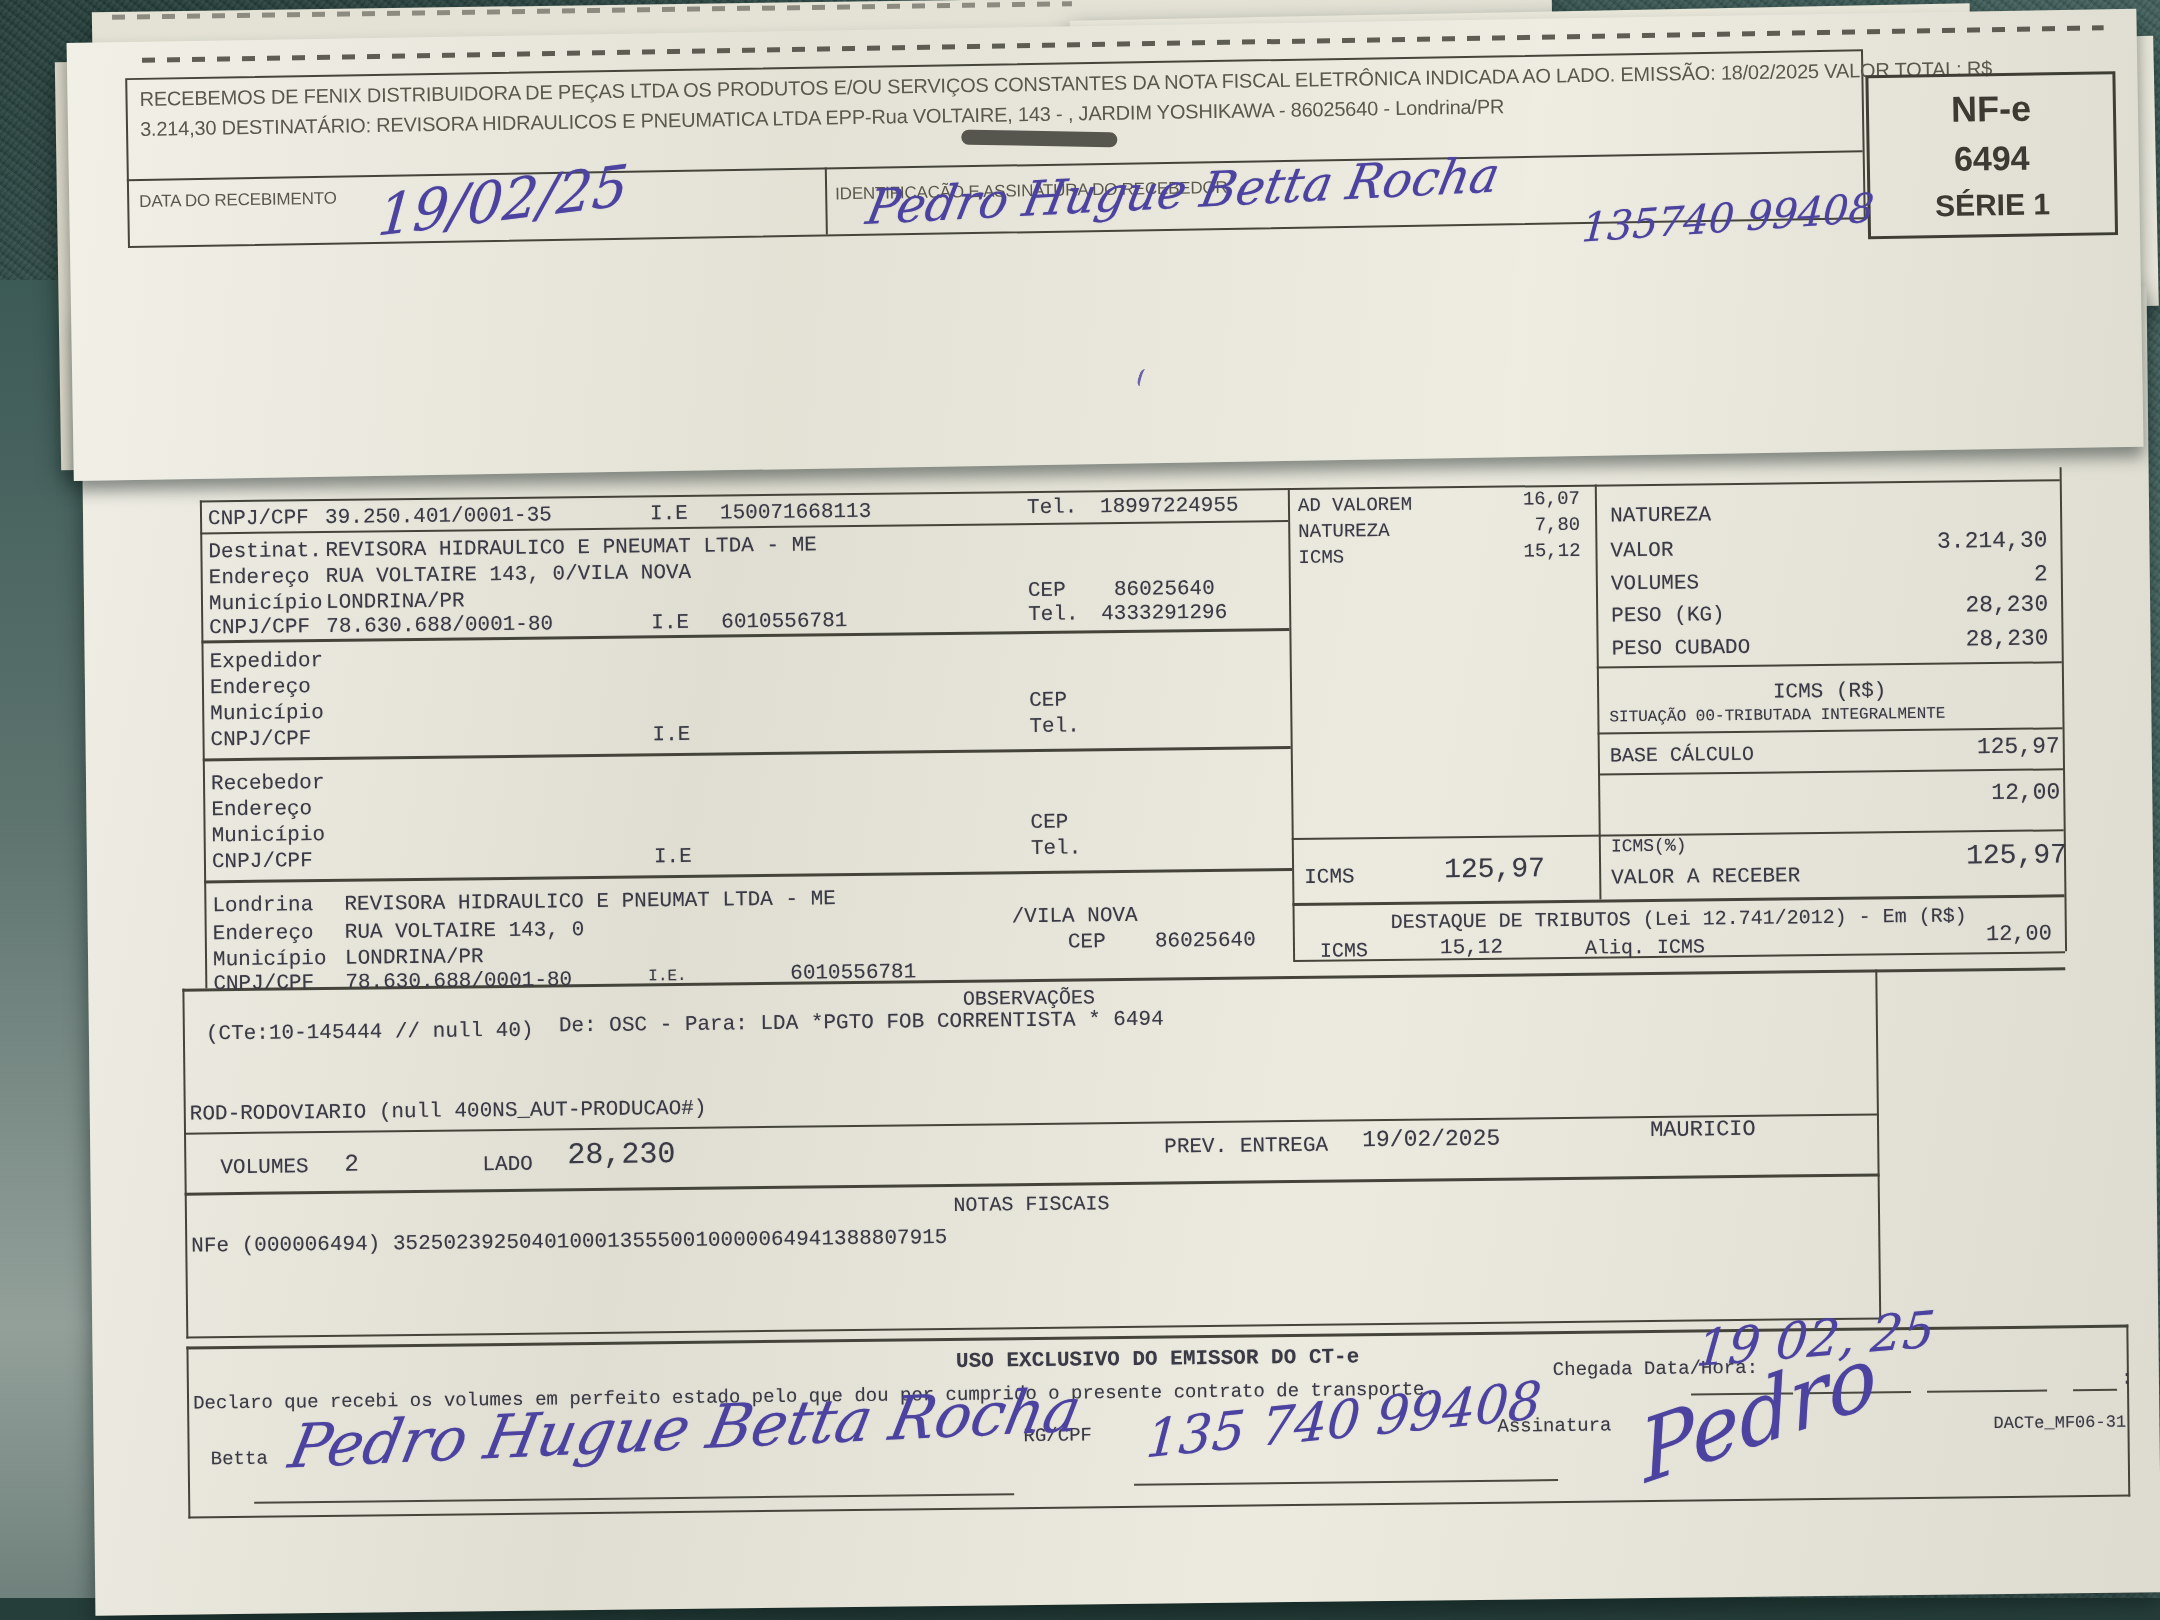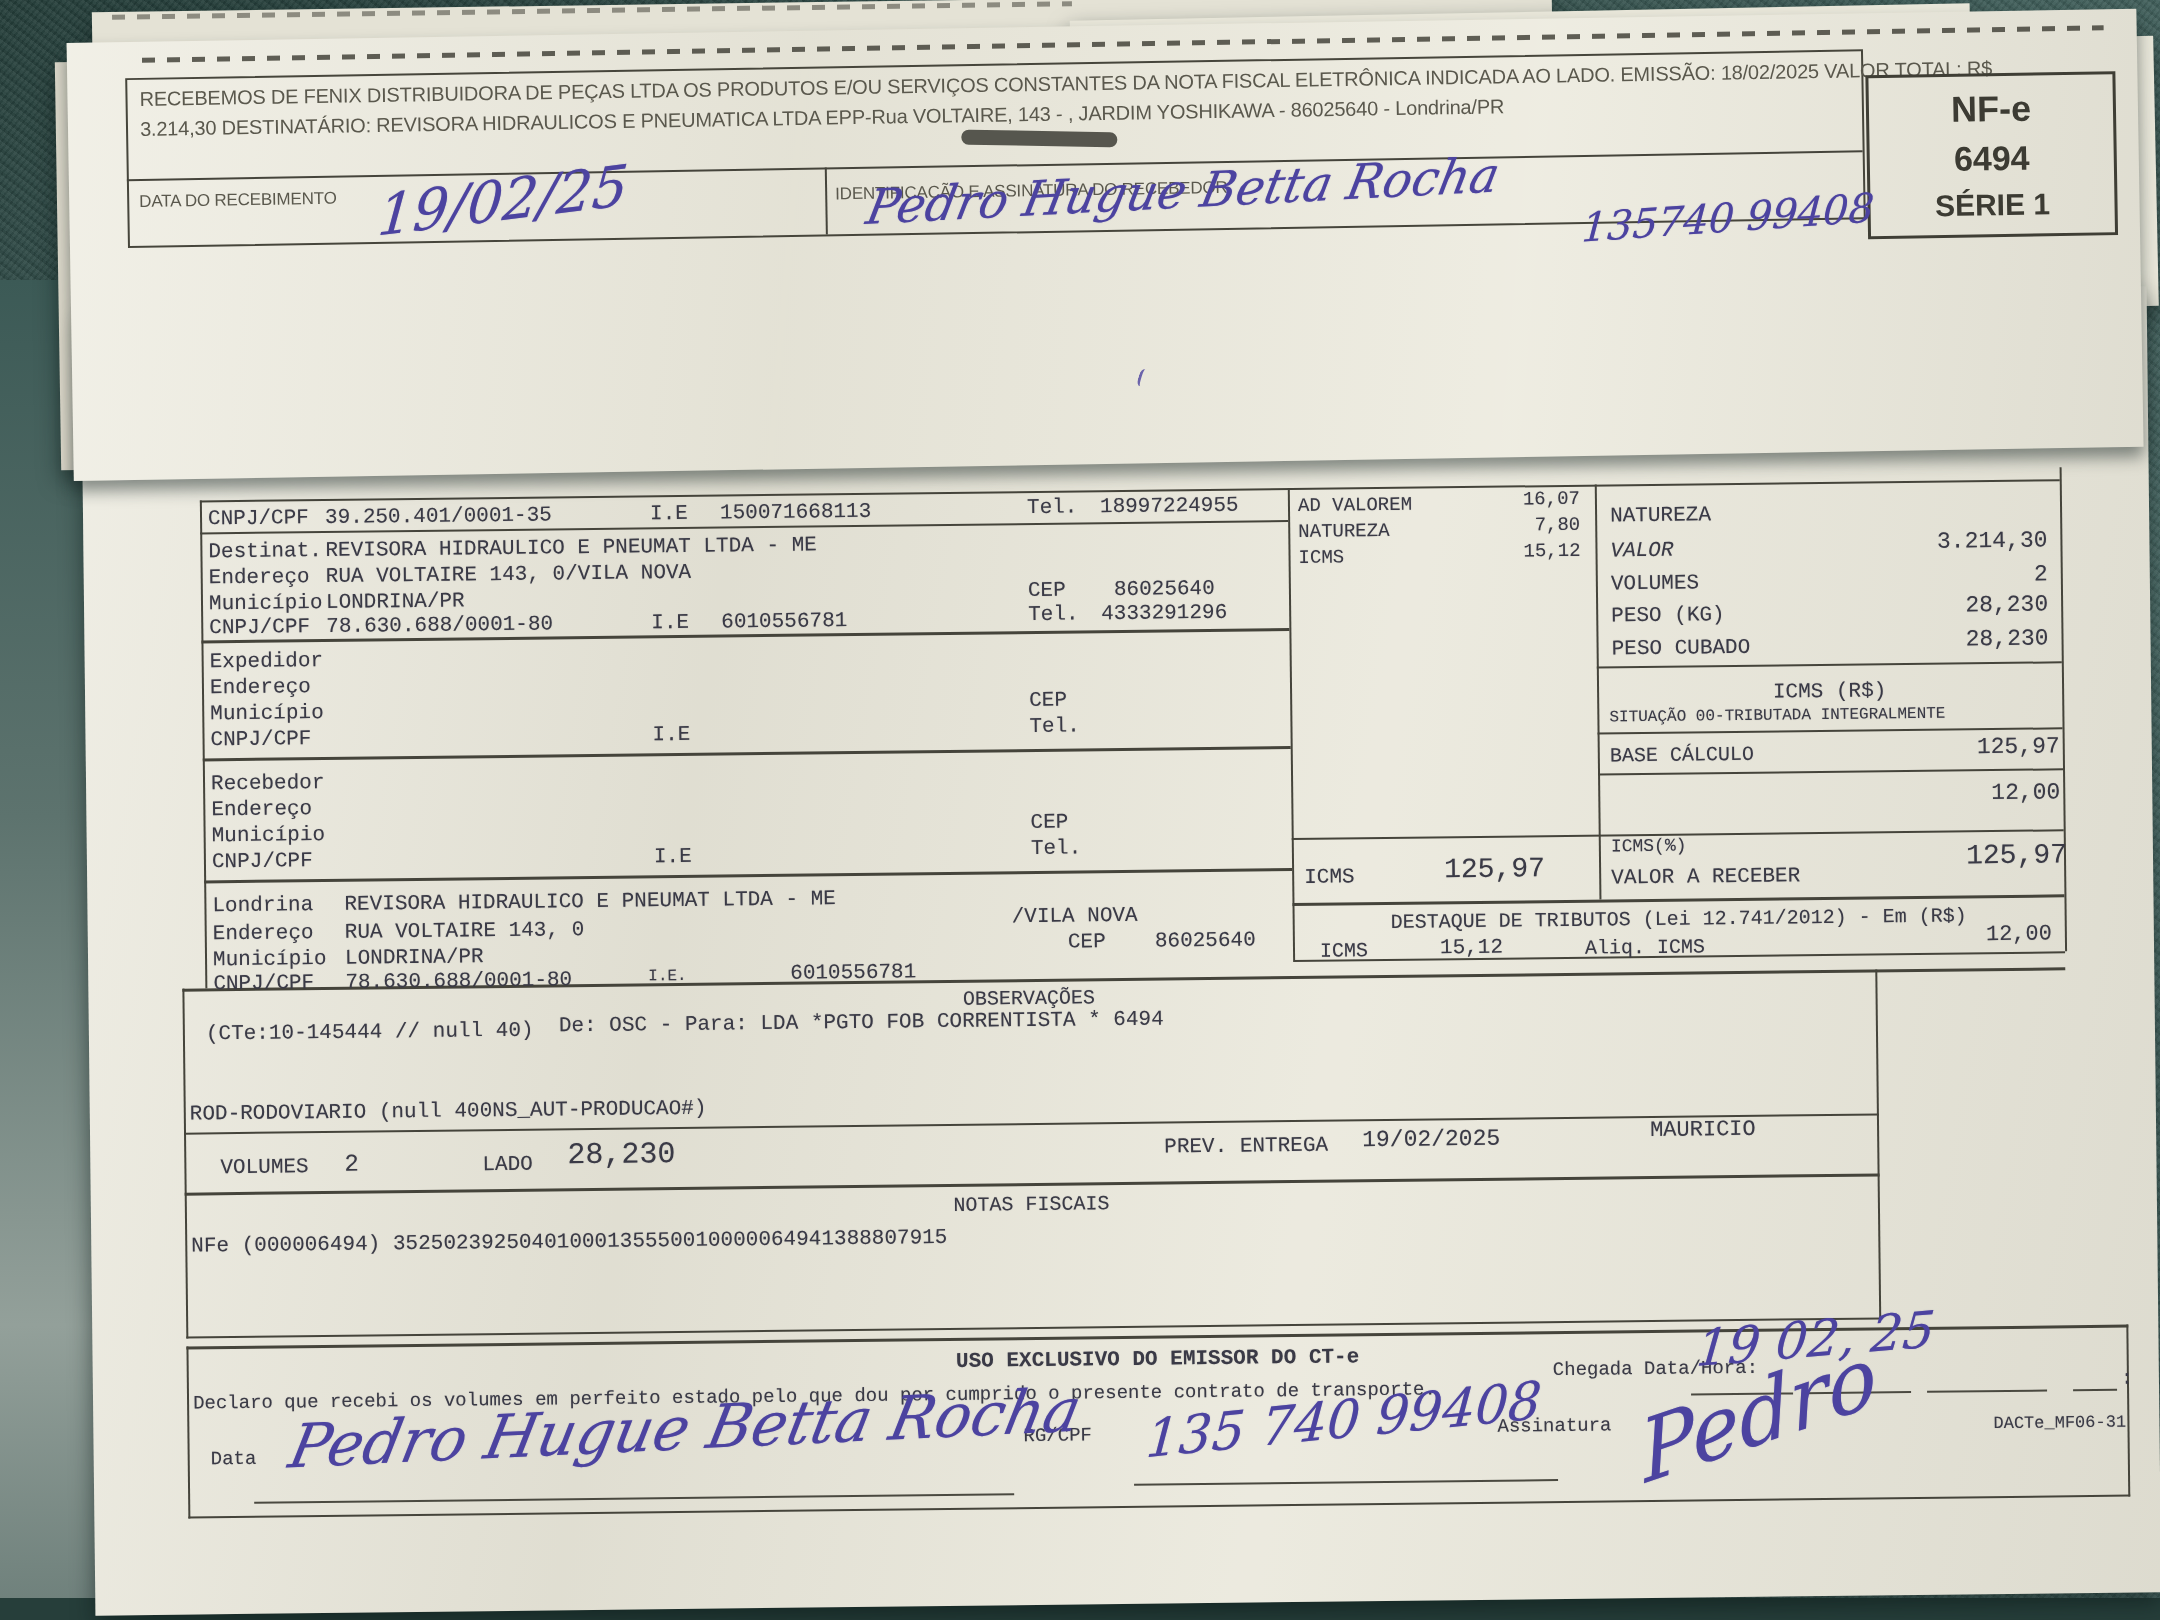--- a/index.html
+++ b/index.html
@@ -124,21 +124,21 @@
     <div class="t" style="left:790px;top:958px;font-size:21px;">6010556781</div>
 
     <div class="t" style="left:1303px;top:497px;font-size:19px;">AD VALOREM</div>
     <div class="t rt" style="left:1470px;top:493px;width:115px;font-size:19px;">16,07</div>
     <div class="t" style="left:1303px;top:523px;font-size:19px;">NATUREZA</div>
     <div class="t rt" style="left:1470px;top:519px;width:115px;font-size:19px;">7,80</div>
     <div class="t" style="left:1303px;top:549px;font-size:19px;">ICMS</div>
     <div class="t rt" style="left:1470px;top:545px;width:115px;font-size:19px;">15,12</div>
 
     <div class="t" style="left:1615px;top:510px;font-size:21px;">NATUREZA</div>
-    <div class="t" style="left:1615px;top:545px;font-size:21px;font-style:italic;">VALOR</div>
+    <div class="t" style="left:1615px;top:545px;font-size:21px;">VALOR</div>
     <div class="t rt" style="left:1880px;top:538px;width:172px;font-size:23px;">3.214,30</div>
     <div class="t" style="left:1615px;top:578px;font-size:21px;">VOLUMES</div>
     <div class="t rt" style="left:1880px;top:572px;width:172px;font-size:23px;">2</div>
     <div class="t" style="left:1615px;top:610px;font-size:21px;">PESO (KG)</div>
     <div class="t rt" style="left:1880px;top:602px;width:172px;font-size:23px;">28,230</div>
     <div class="t" style="left:1615px;top:643px;font-size:21px;">PESO CUBADO</div>
     <div class="t rt" style="left:1880px;top:636px;width:172px;font-size:23px;">28,230</div>
 
     <div class="t ctr" style="left:1600px;top:688px;width:465px;font-size:21px;">ICMS (R$)</div>
     <div class="t" style="left:1612px;top:714px;font-size:16px;">SITUAÇÃO 00-TRIBUTADA INTEGRALMENTE</div>
@@ -174,21 +174,21 @@
     <div class="t" style="left:188px;top:1224px;font-size:21px;">NFe (000006494) 35250239250401000135550010000064941388807915</div>
 
     <div class="t ctr" style="left:182px;top:1348px;width:1942px;font-size:21px;font-weight:bold;">USO EXCLUSIVO DO EMISSOR DO CT-e</div>
     <div class="t" style="left:188px;top:1382px;font-size:19px;">Declaro que recebi os volumes em perfeito estado pelo que dou por cumprido o presente contrato de transporte.</div>
     <div class="t" style="left:1548px;top:1364px;font-size:19px;">Chegada Data/Hora:</div>
     <div class="hl" style="left:1686px;top:1400px;width:102px;background:#4a4940;"></div>
     <div class="hl" style="left:1800px;top:1400px;width:106px;background:#4a4940;"></div>
     <div class="hl" style="left:1922px;top:1400px;width:120px;background:#4a4940;"></div>
     <div class="hl" style="left:2068px;top:1400px;width:44px;background:#4a4940;"></div>
     <div class="t" style="left:2116px;top:1378px;font-size:20px;">:</div>
-    <div class="t" style="left:205px;top:1438px;font-size:19px;">Data</div>
+    <div class="t" style="left:205px;top:1438px;font-size:19px;">Betta</div>
     <div class="hl" style="left:248px;top:1492px;width:760px;background:#4a4940;"></div>
     <div class="t" style="left:1018px;top:1424px;font-size:19px;">RG/CPF</div>
     <div class="hl" style="left:1128px;top:1484px;width:424px;background:#4a4940;"></div>
     <div class="t" style="left:1492px;top:1420px;font-size:19px;">Assinatura</div>
     <div class="t" style="left:1988px;top:1424px;font-size:17px;">DACTe_MF06-31</div>
 
     <div class="hw" style="left:1692px;top:1318px;font-size:50px;transform:rotate(-4deg) skewX(-10deg);">19 02, 25</div>
     <div class="hw" style="left:285px;top:1388px;font-size:60px;transform:rotate(-2deg) skewX(-14deg);">Pedro Hugue Betta Rocha</div>
     <div class="hw" style="left:1140px;top:1392px;font-size:52px;transform:rotate(-5deg) skewX(-10deg);">135 740 99408</div>
     <div class="hw" style="left:1630px;top:1372px;font-size:84px;transform:rotate(-18deg) skewX(-12deg);">Pedro</div>

